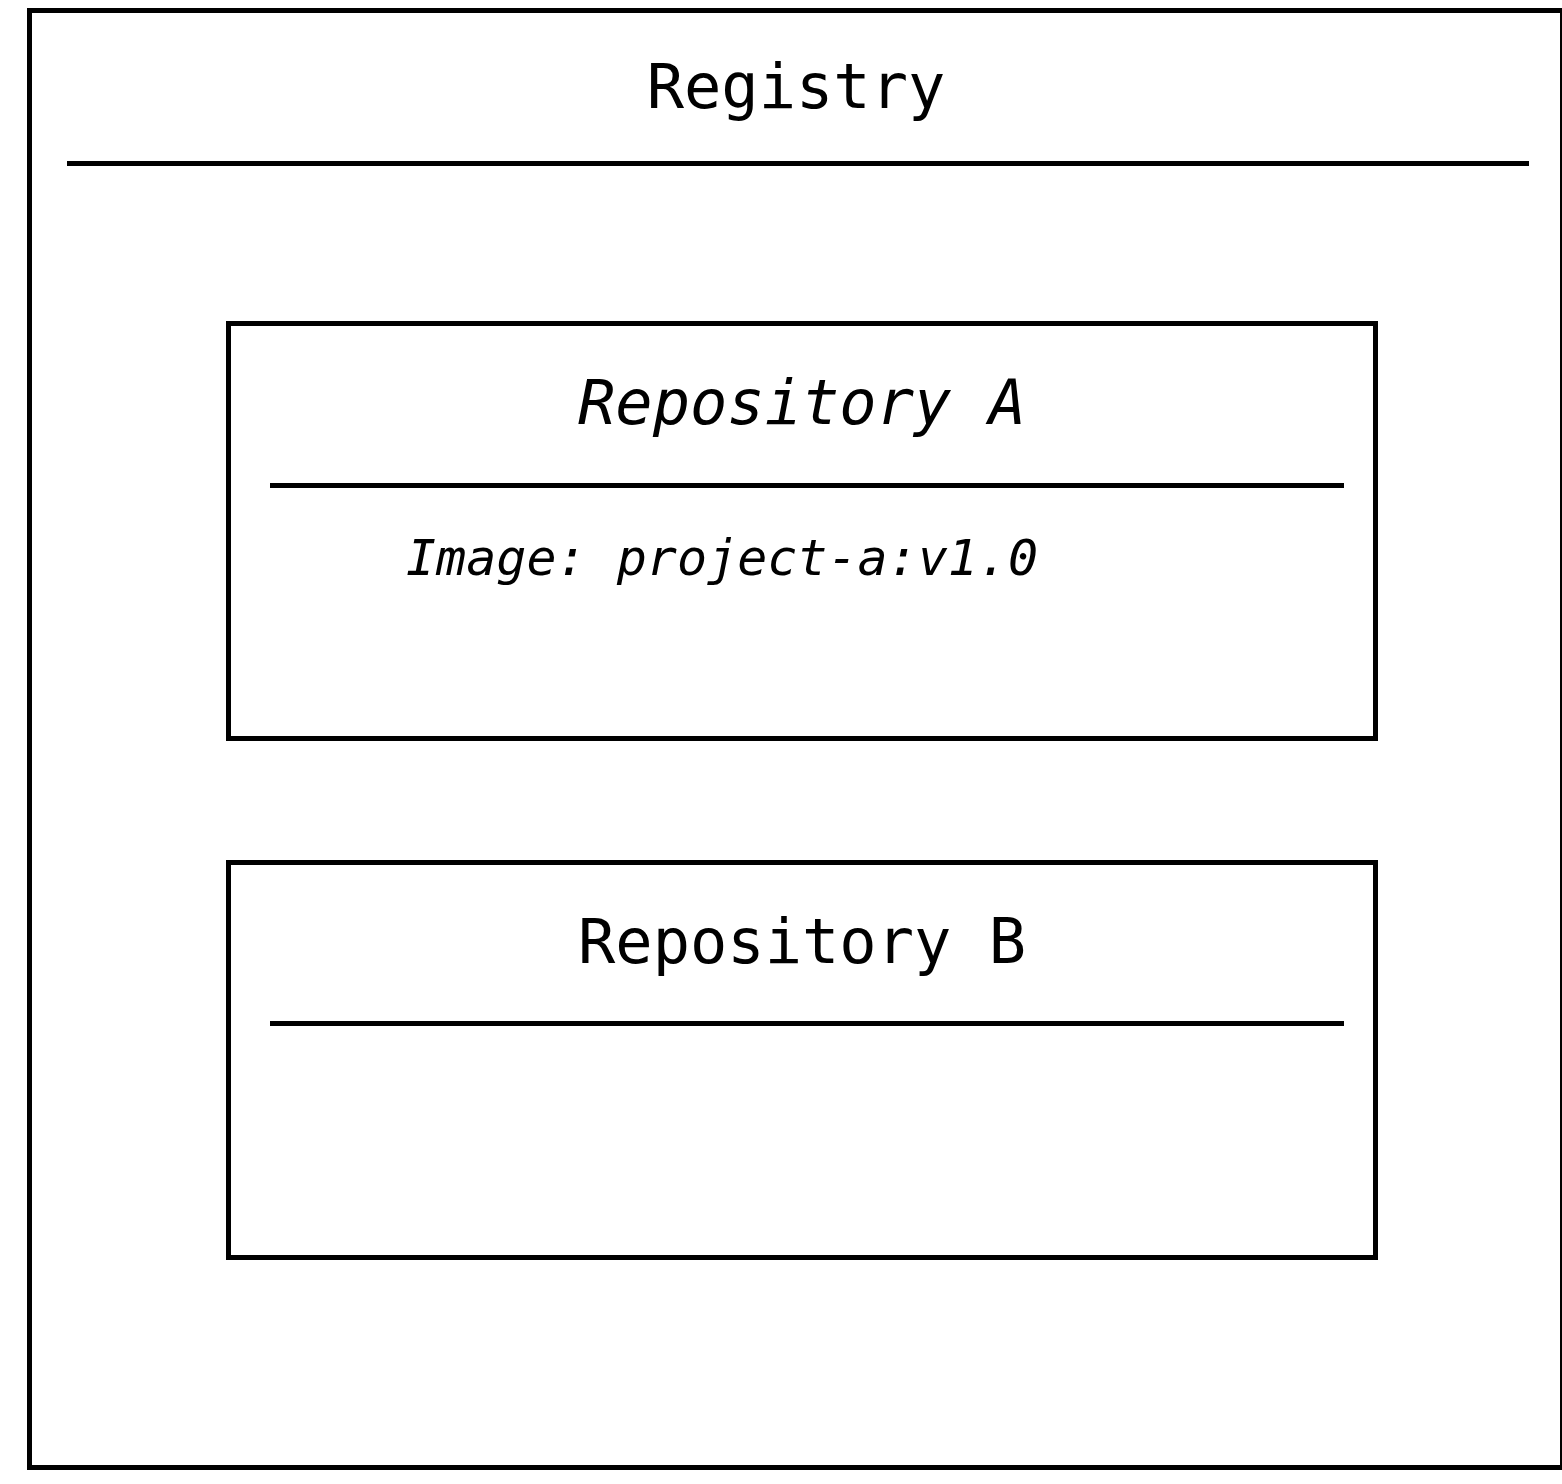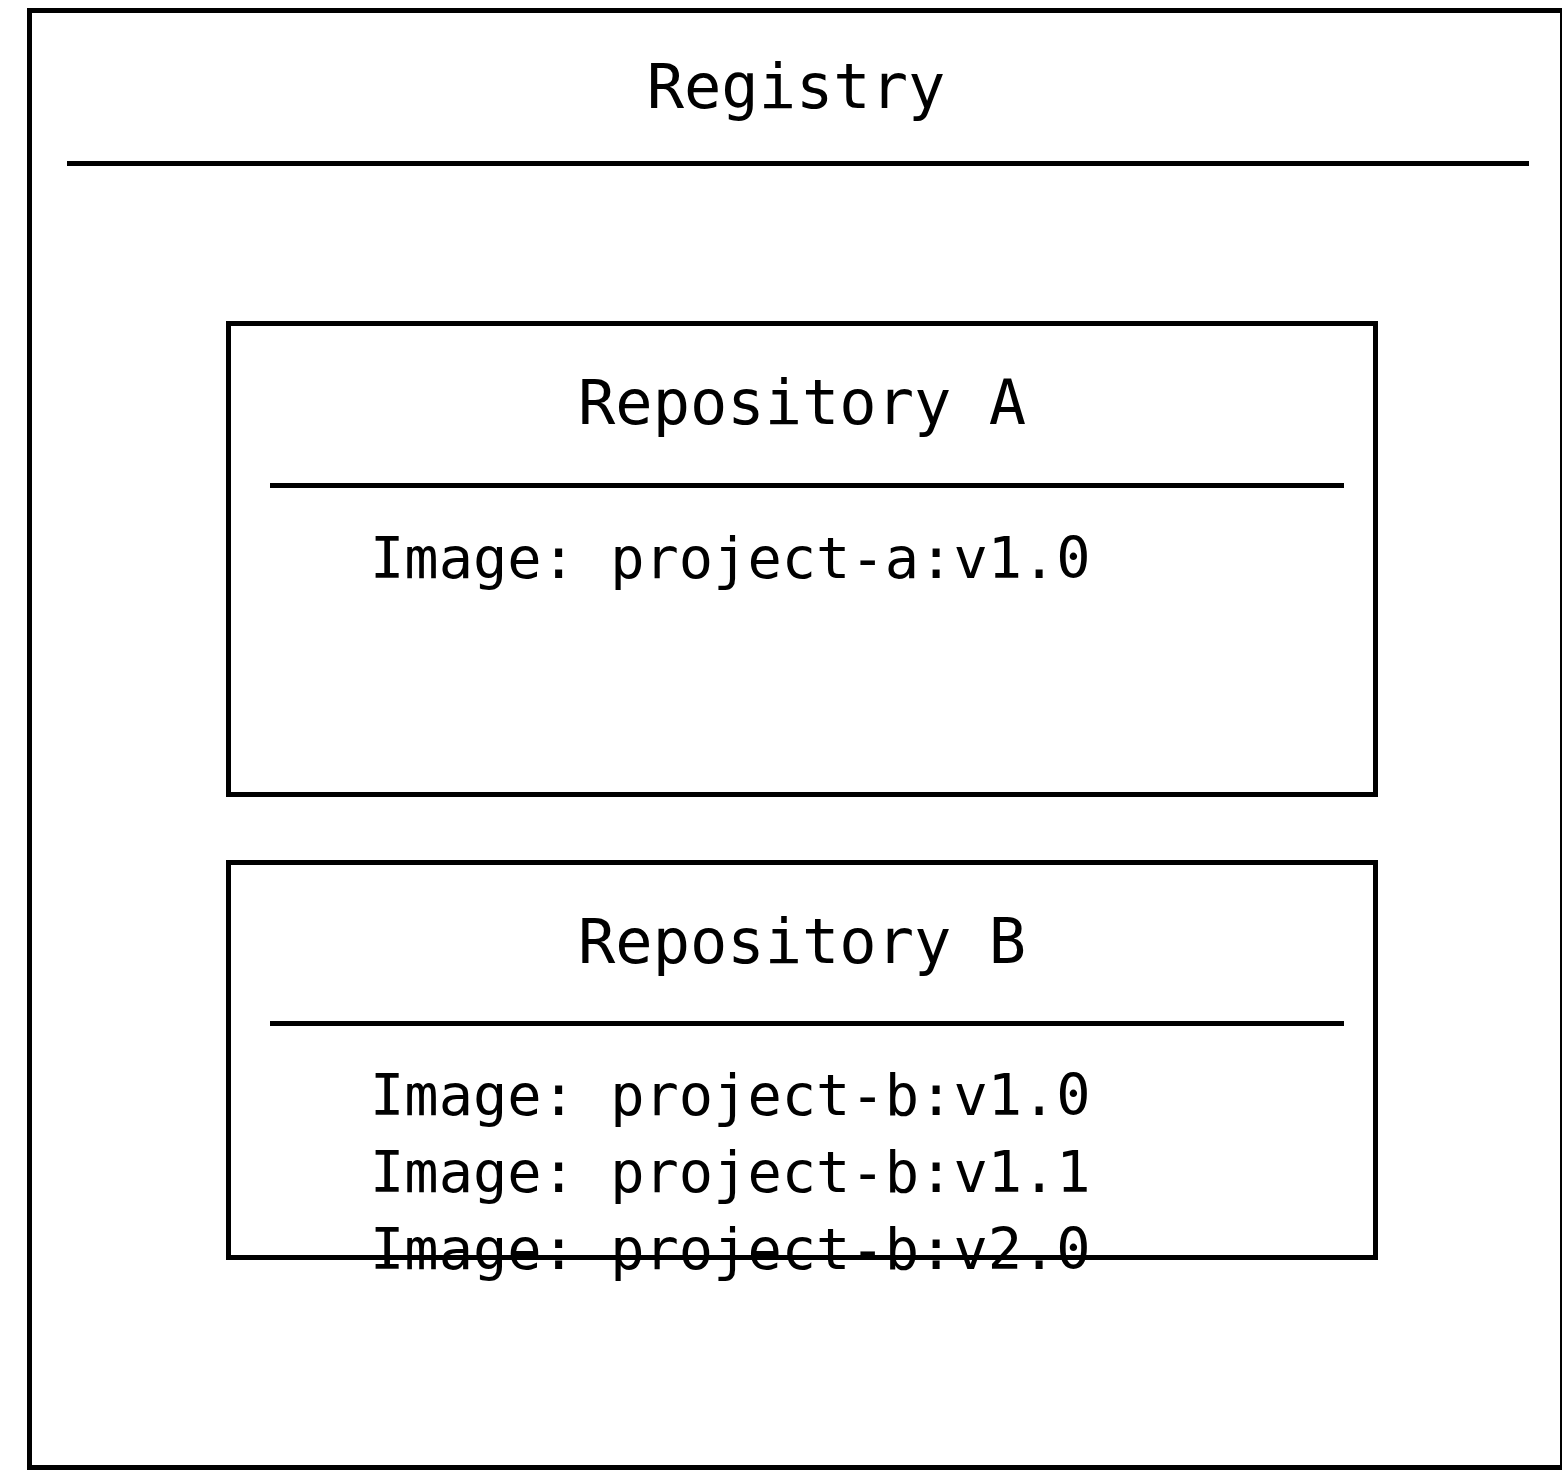--- a/index.html
+++ b/index.html
@@ -60,21 +60,22 @@
     position: absolute;
     left: 194px;
     width: 1152px;
     box-sizing: border-box;
     border: 5px solid #000000;
     background: #ffffff;
   }
 
   .repo-box.repo-a {
     top: 308px;
-    height: 476px;
+    height: 420px;
+    font-style: italic;
   }
 
   .repo-box.repo-b {
     top: 847px;
     height: 400px;
   }
 
   .repo-title {
     position: absolute;
     left: 0;
@@ -102,23 +103,24 @@
     left: 139px;
     margin: 0;
     padding: 0;
     list-style: none;
   }
 
   .repo-a .image-list { top: 194px; }
   .repo-b .image-list { top: 192px; }
 
   .image-item {
-    font-size: 57px;
+    font-size: 50px;
     line-height: 77px;
     white-space: pre;
+    margin-left: 36px;
   }
 </style>
 </head>
 <body>
 
 <div class="canvas">
 
   <div class="registry-box">
 
     <div class="registry-title">Registry</div>
@@ -129,21 +131,16 @@
       <div class="repo-title">Repository A</div>
       <div class="repo-divider"></div>
       <ul class="image-list">
         <li class="image-item">Image: project-a:v1.0</li>
       </ul>
     </div>
 
     <div class="repo-box repo-b">
       <div class="repo-title">Repository B</div>
       <div class="repo-divider"></div>
-      <ul class="image-list">
-        <li class="image-item">Image: project-b:v1.0</li>
-        <li class="image-item">Image: project-b:v1.1</li>
-        <li class="image-item">Image: project-b:v2.0</li>
-      </ul>
     </div>
 
   </div>
 </div>
 
 </body></html>

